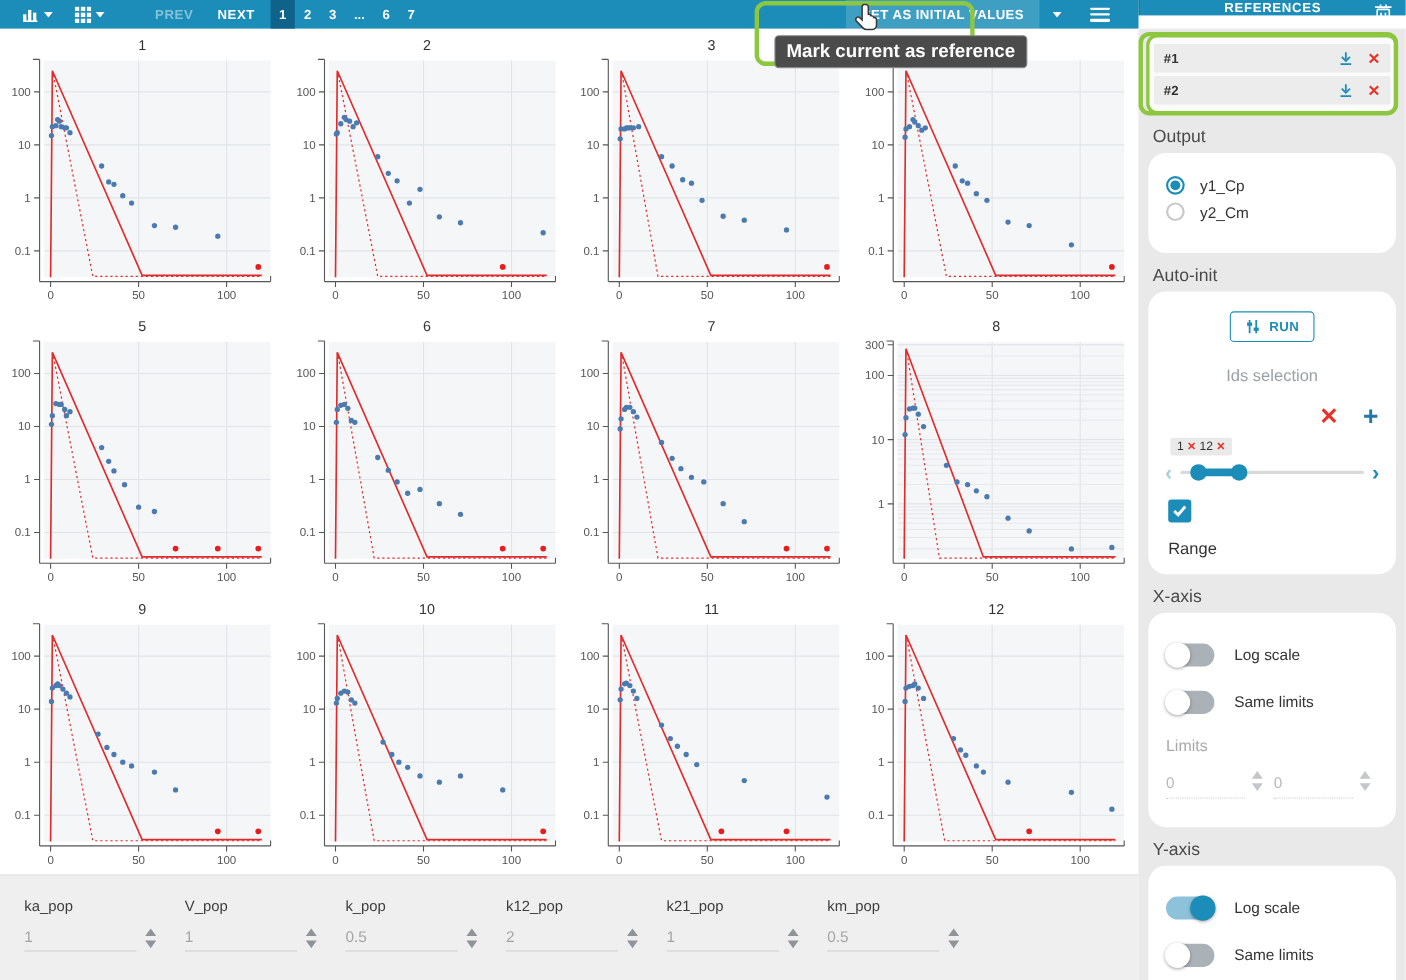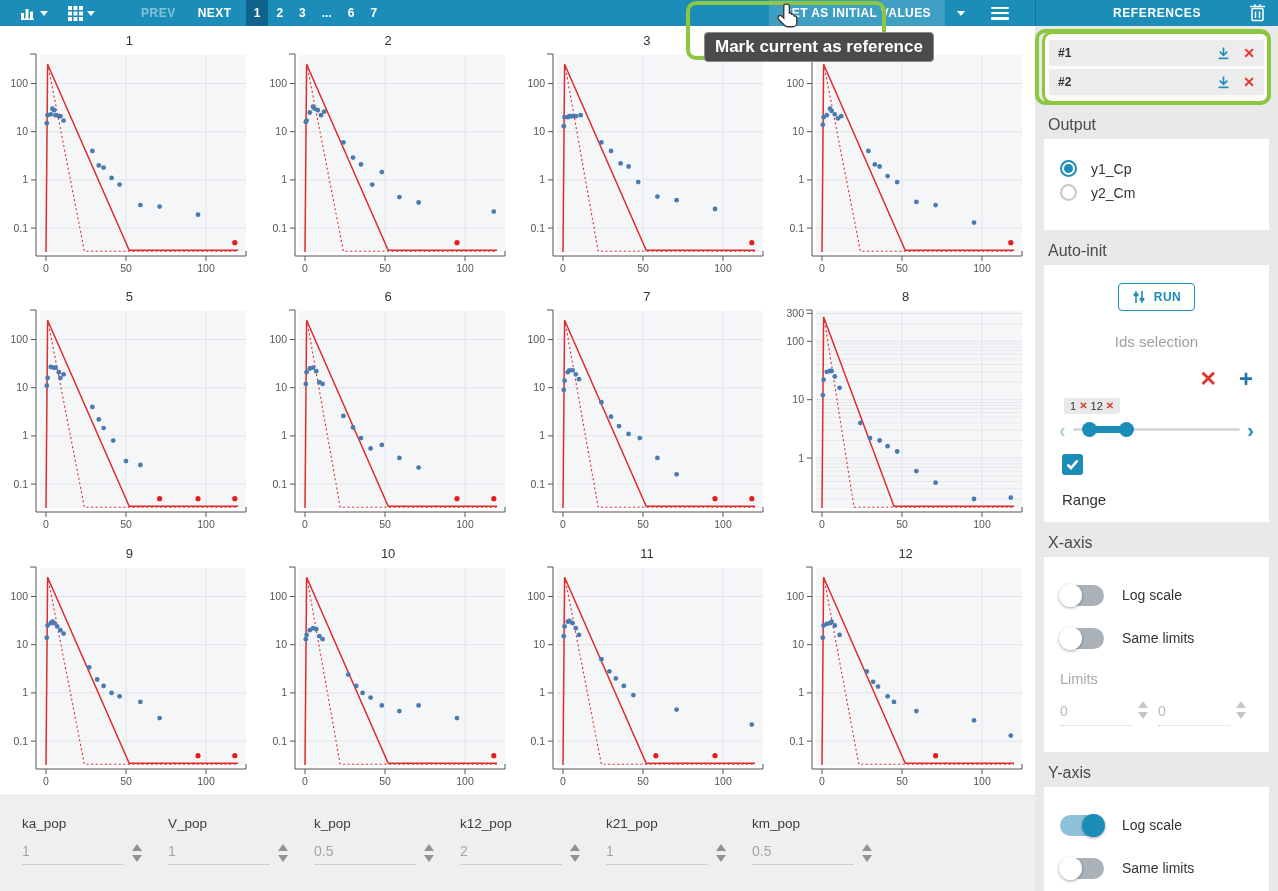--- a/index.html
+++ b/index.html
@@ -5,21 +5,21 @@
   * { margin:0; padding:0; box-sizing:border-box; }
   html,body { width:1278px; height:891px; overflow:hidden; background:#fff;
               font-family:"Liberation Sans", sans-serif; }
   #app { position:relative; width:1278px; height:891px; }
 
   
   .toolbar { position:absolute; top:0; left:0; width:1278px; height:26px;
              display:flex; z-index:5; }
   .toolbar-main { width:1035px; height:26px; background:var(--accent);
                   display:flex; align-items:center; position:relative;justify-content:flex-end; }
-  .toolbar-side { width:243px; height:26px; background:var(--accent);
+  .toolbar-side { width:243px; height:14px; background:var(--accent);
                   border-left:1px solid rgba(0,0,0,.18);
                   display:flex; align-items:center; justify-content:center; position:relative; }
   .tb-icon { display:flex; align-items:center; gap:4px; margin-left:20px; cursor:pointer; }
   .caret { width:0; height:0; border-left:4px solid transparent; border-right:4px solid transparent;
            border-top:5px solid #fff; display:inline-block; }
   .nav-prev { color:#85c2da; font-weight:bold; font-size:12px; letter-spacing:.5px; margin-left:46px; }
   .nav-next { color:#fff; font-weight:bold; font-size:12px; letter-spacing:.5px; margin-left:22px; }
   .pages { display:flex; align-items:center; margin-left:14px; height:26px; }
   .page { color:#fff; font-weight:bold; font-size:12px; padding:0 8px; height:26px;
           display:flex; align-items:center; cursor:pointer; }
@@ -62,21 +62,21 @@
              background:#e9e9e9; padding:5px 9px 0 9px; overflow:hidden; }
   .refs-box { border:3px solid var(--green); border-radius:10px; background:#fbfbfb;
               padding:3px 4px; margin:0 -2px; }
   .ref-row { height:26px; background:#ececec; border-radius:2px; margin:3px 0;
              display:flex; align-items:center; padding:0 9px; }
   .ref-label { font-weight:bold; font-size:12px; color:#333; }
   .ref-icons { margin-left:auto; display:flex; align-items:center; gap:12px; }
   .x-red { color:#e6332a; font-weight:bold; font-size:14px; line-height:1; cursor:pointer; }
 
   .section-title { font-size:16px; color:#4a4a4a; margin:12px 4px 5px 4px; }
-  .card { background:#fff; border-radius:0; padding:12px 14px; }
+  .card { background:#fff; border-radius:16px; padding:12px 14px; }
 
   .radio-row { display:flex; align-items:center; gap:14px; margin:7px 0; cursor:pointer; }
   .radio { width:17px; height:17px; border-radius:50%; border:2px solid #c9c9c9; background:#fff;
            display:flex; align-items:center; justify-content:center; }
   .radio.sel { border-color:var(--accent); }
   .radio.sel::after { content:""; width:9px; height:9px; border-radius:50%; background:var(--accent); }
   .radio-label { font-size:14px; color:#333; }
 
   .run-btn { display:flex; align-items:center; gap:8px; border:1px solid var(--accent);
              border-radius:4px; background:#fff; color:var(--accent); font-weight:bold;

